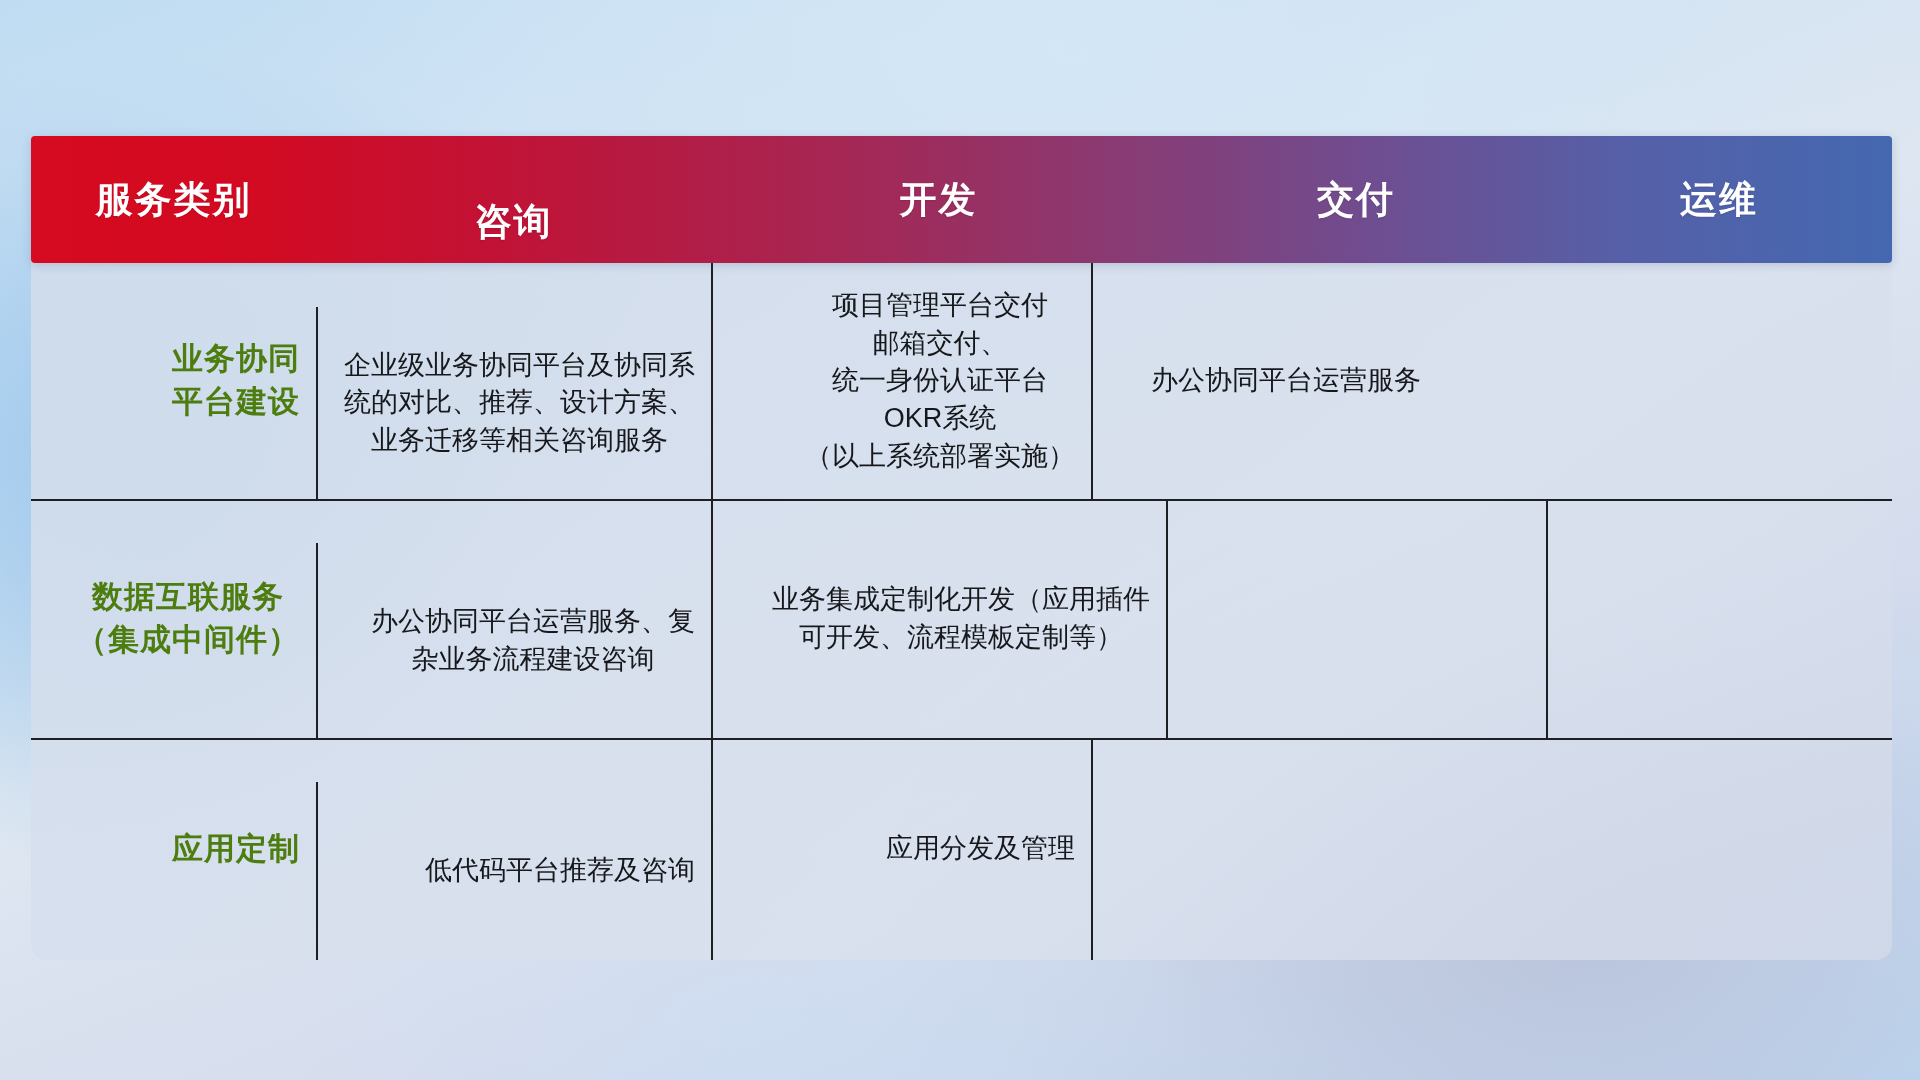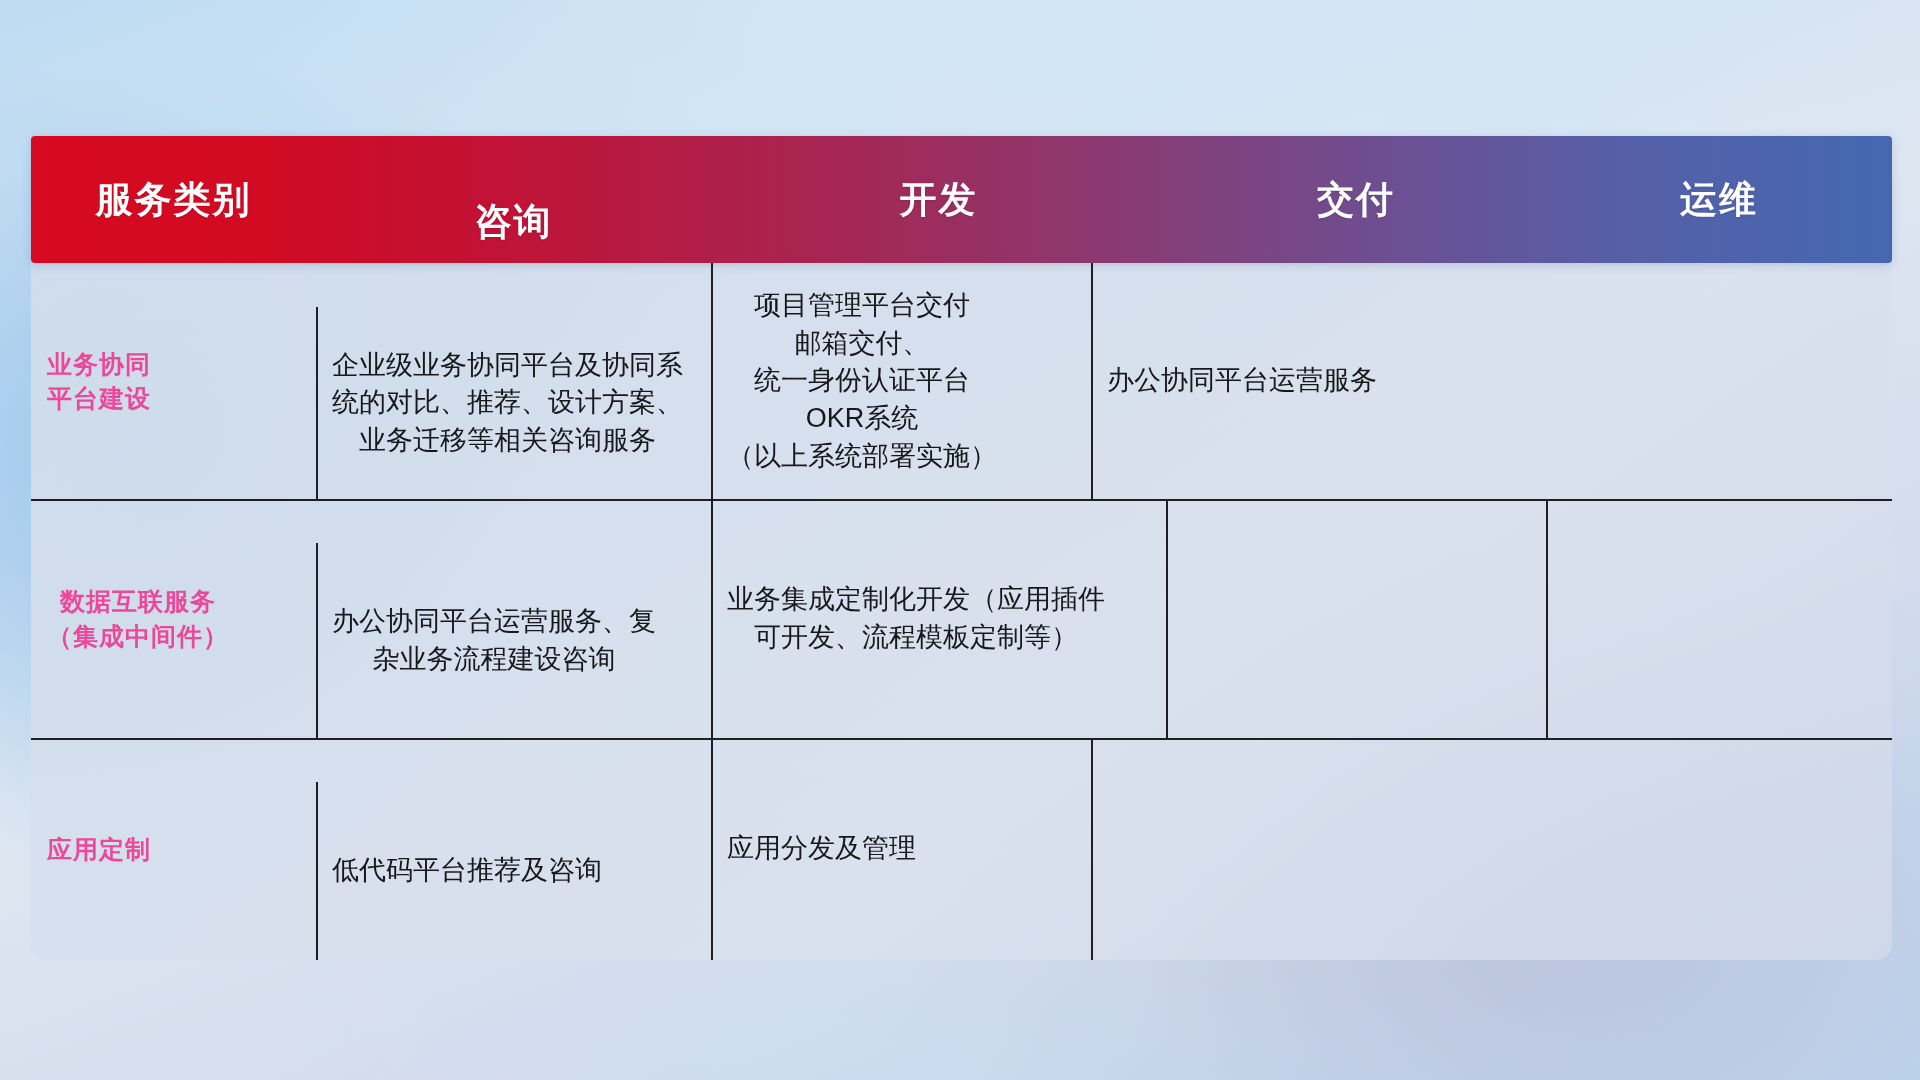--- a/index.html
+++ b/index.html
@@ -85,36 +85,36 @@
   .row.r2 { height:252px; }
   .row.r3 { height:235px; }
 
   .row.r2::before, .row.r3::before {
     content:"";
     position:absolute; left:0; top:0; width:100%; height:2px;
     background:#1d1f22;
   }
 
   .cell {
-    display:flex; align-items:center; justify-content:flex-start;
+    display:flex; align-items:center; justify-content:flex-end;
     padding:8px 16px;
     text-align:center;
     position:relative;
   }
   .cell + .cell::before {
     content:"";
     position:absolute; left:0; top:0; width:2px; height:100%;
     background:#1d1f22;
   }
   .cell.c0::before { display:none; }
   
 
   .label-text {
-    color:#ec4899;
-    font-size:25px;
+    color:#4d7c0f;
+    font-size:31px;
     font-weight:bold;
     line-height:1.38;
     letter-spacing:1px;
     white-space:pre-line;
   }
   .body-text {
     color:#16181b;
     font-size:27px;
     line-height:1.40;
     white-space:pre-line;

